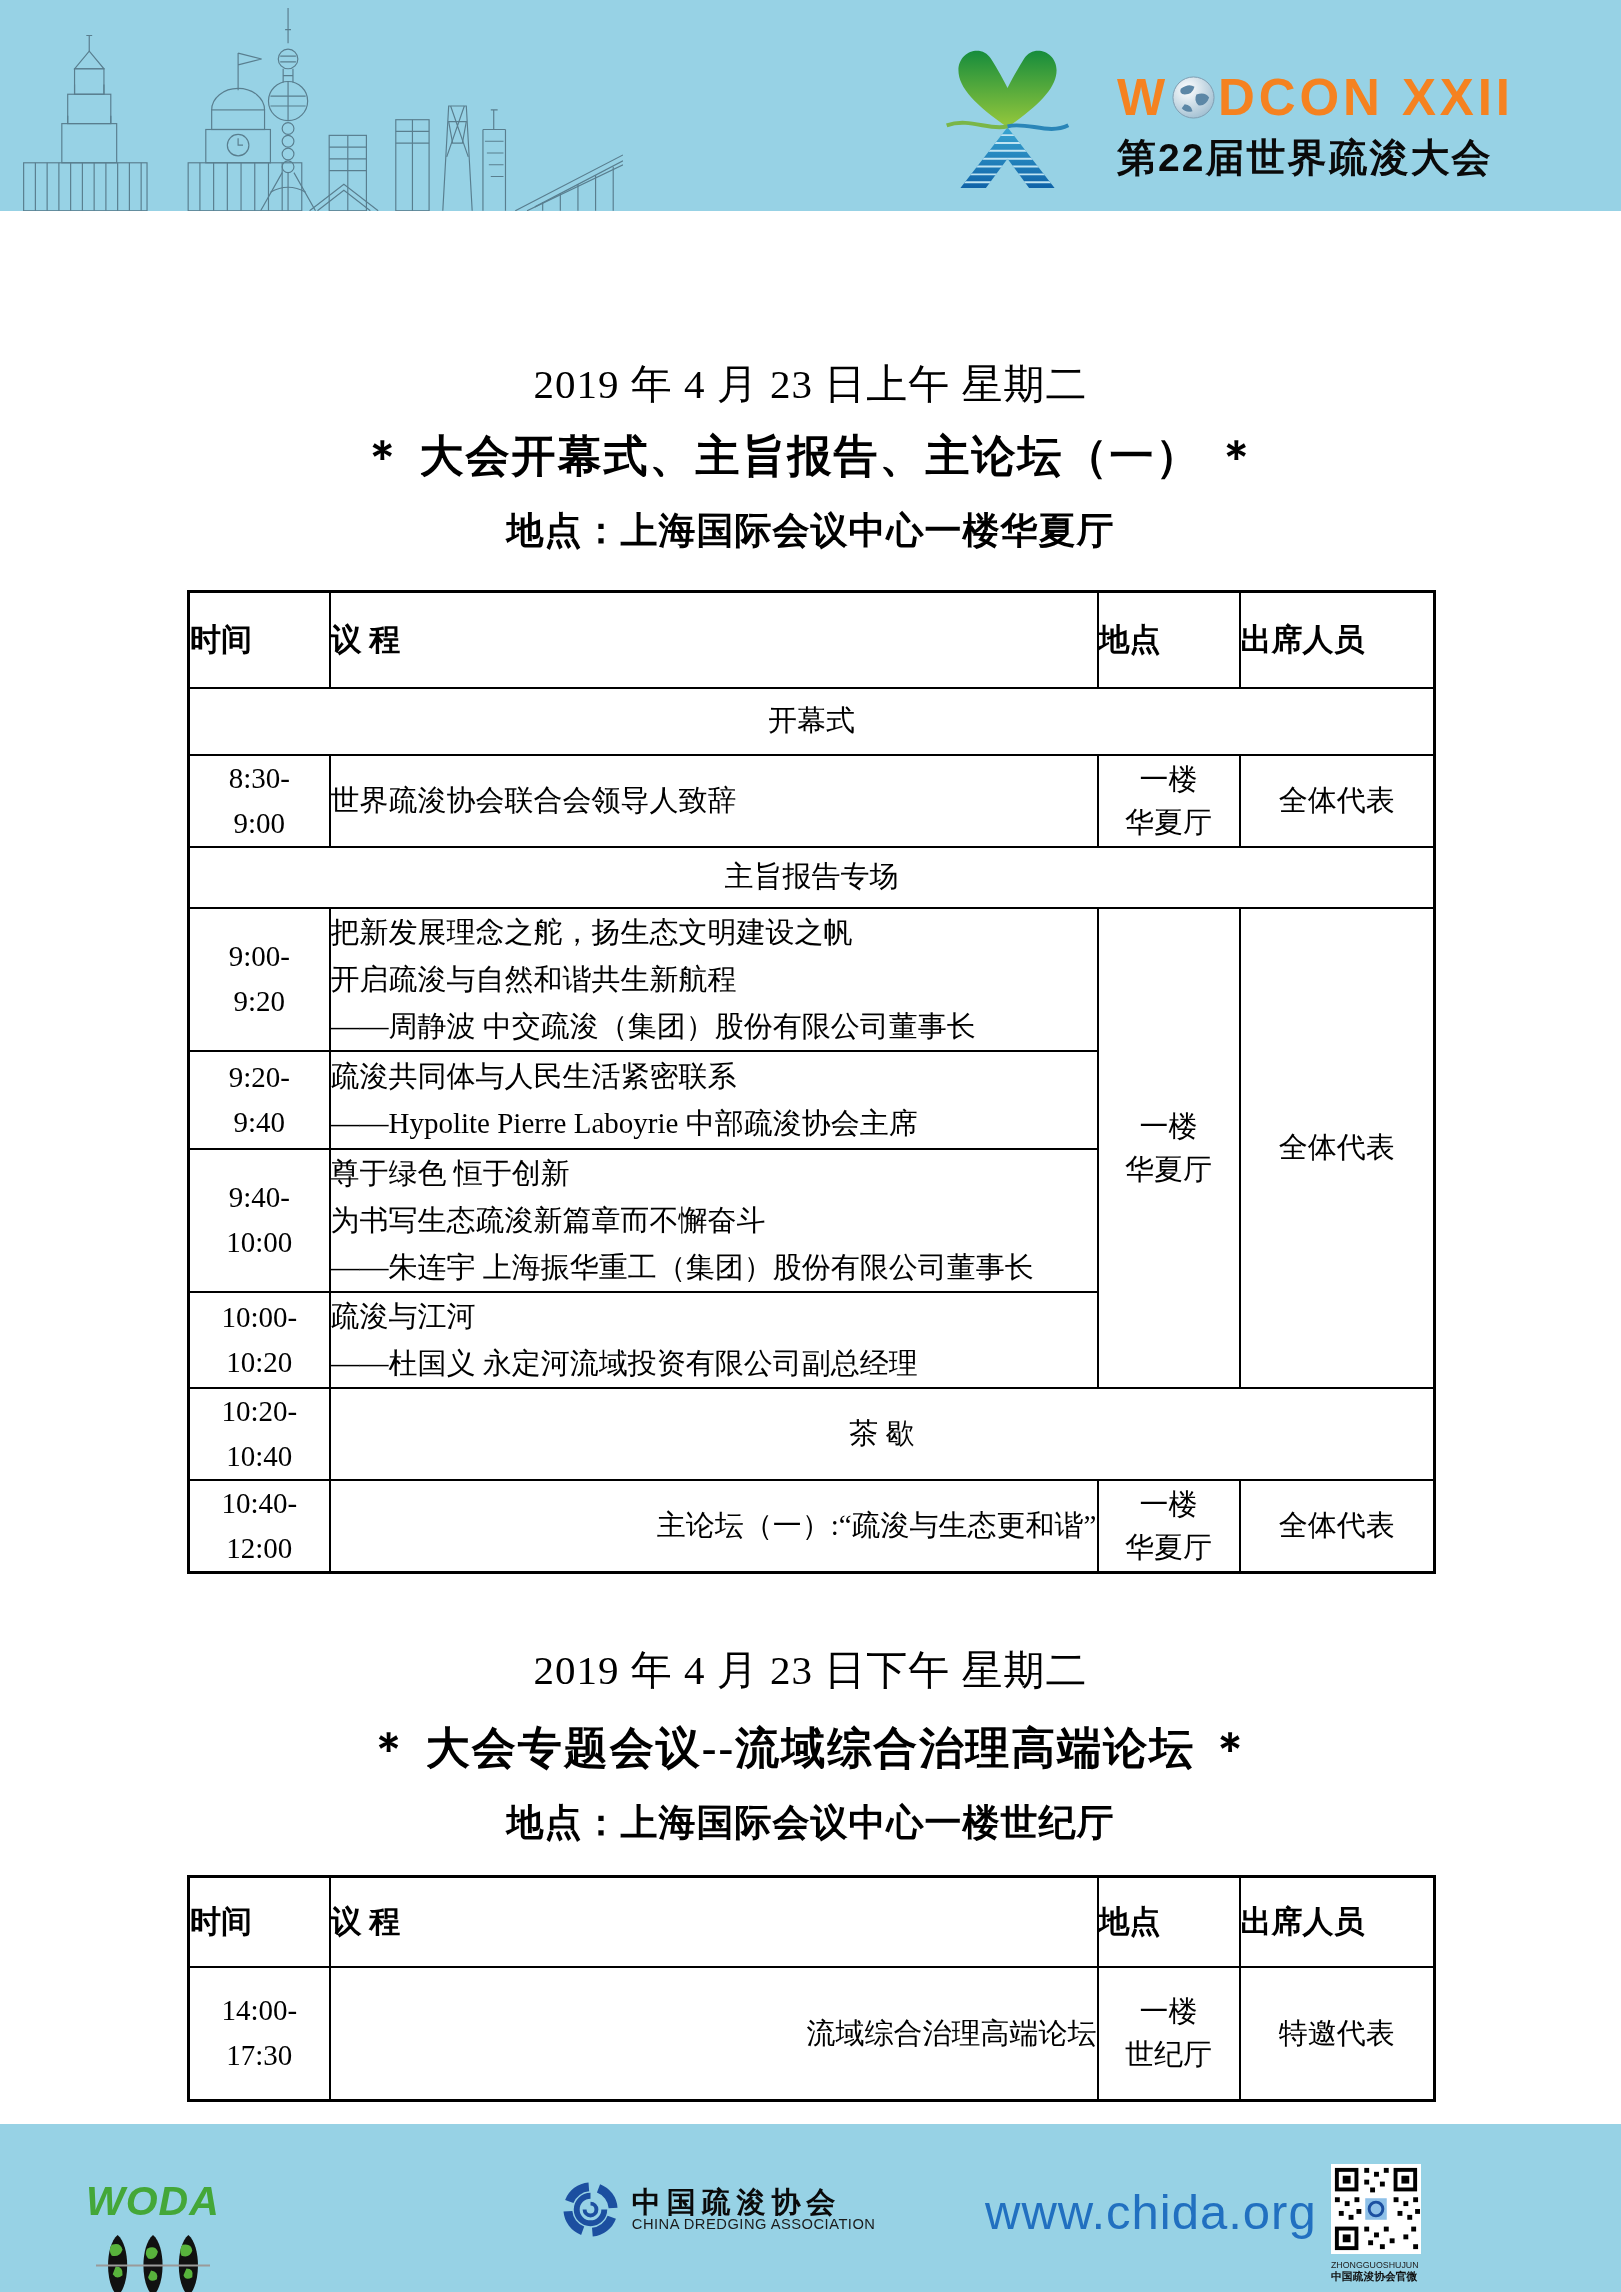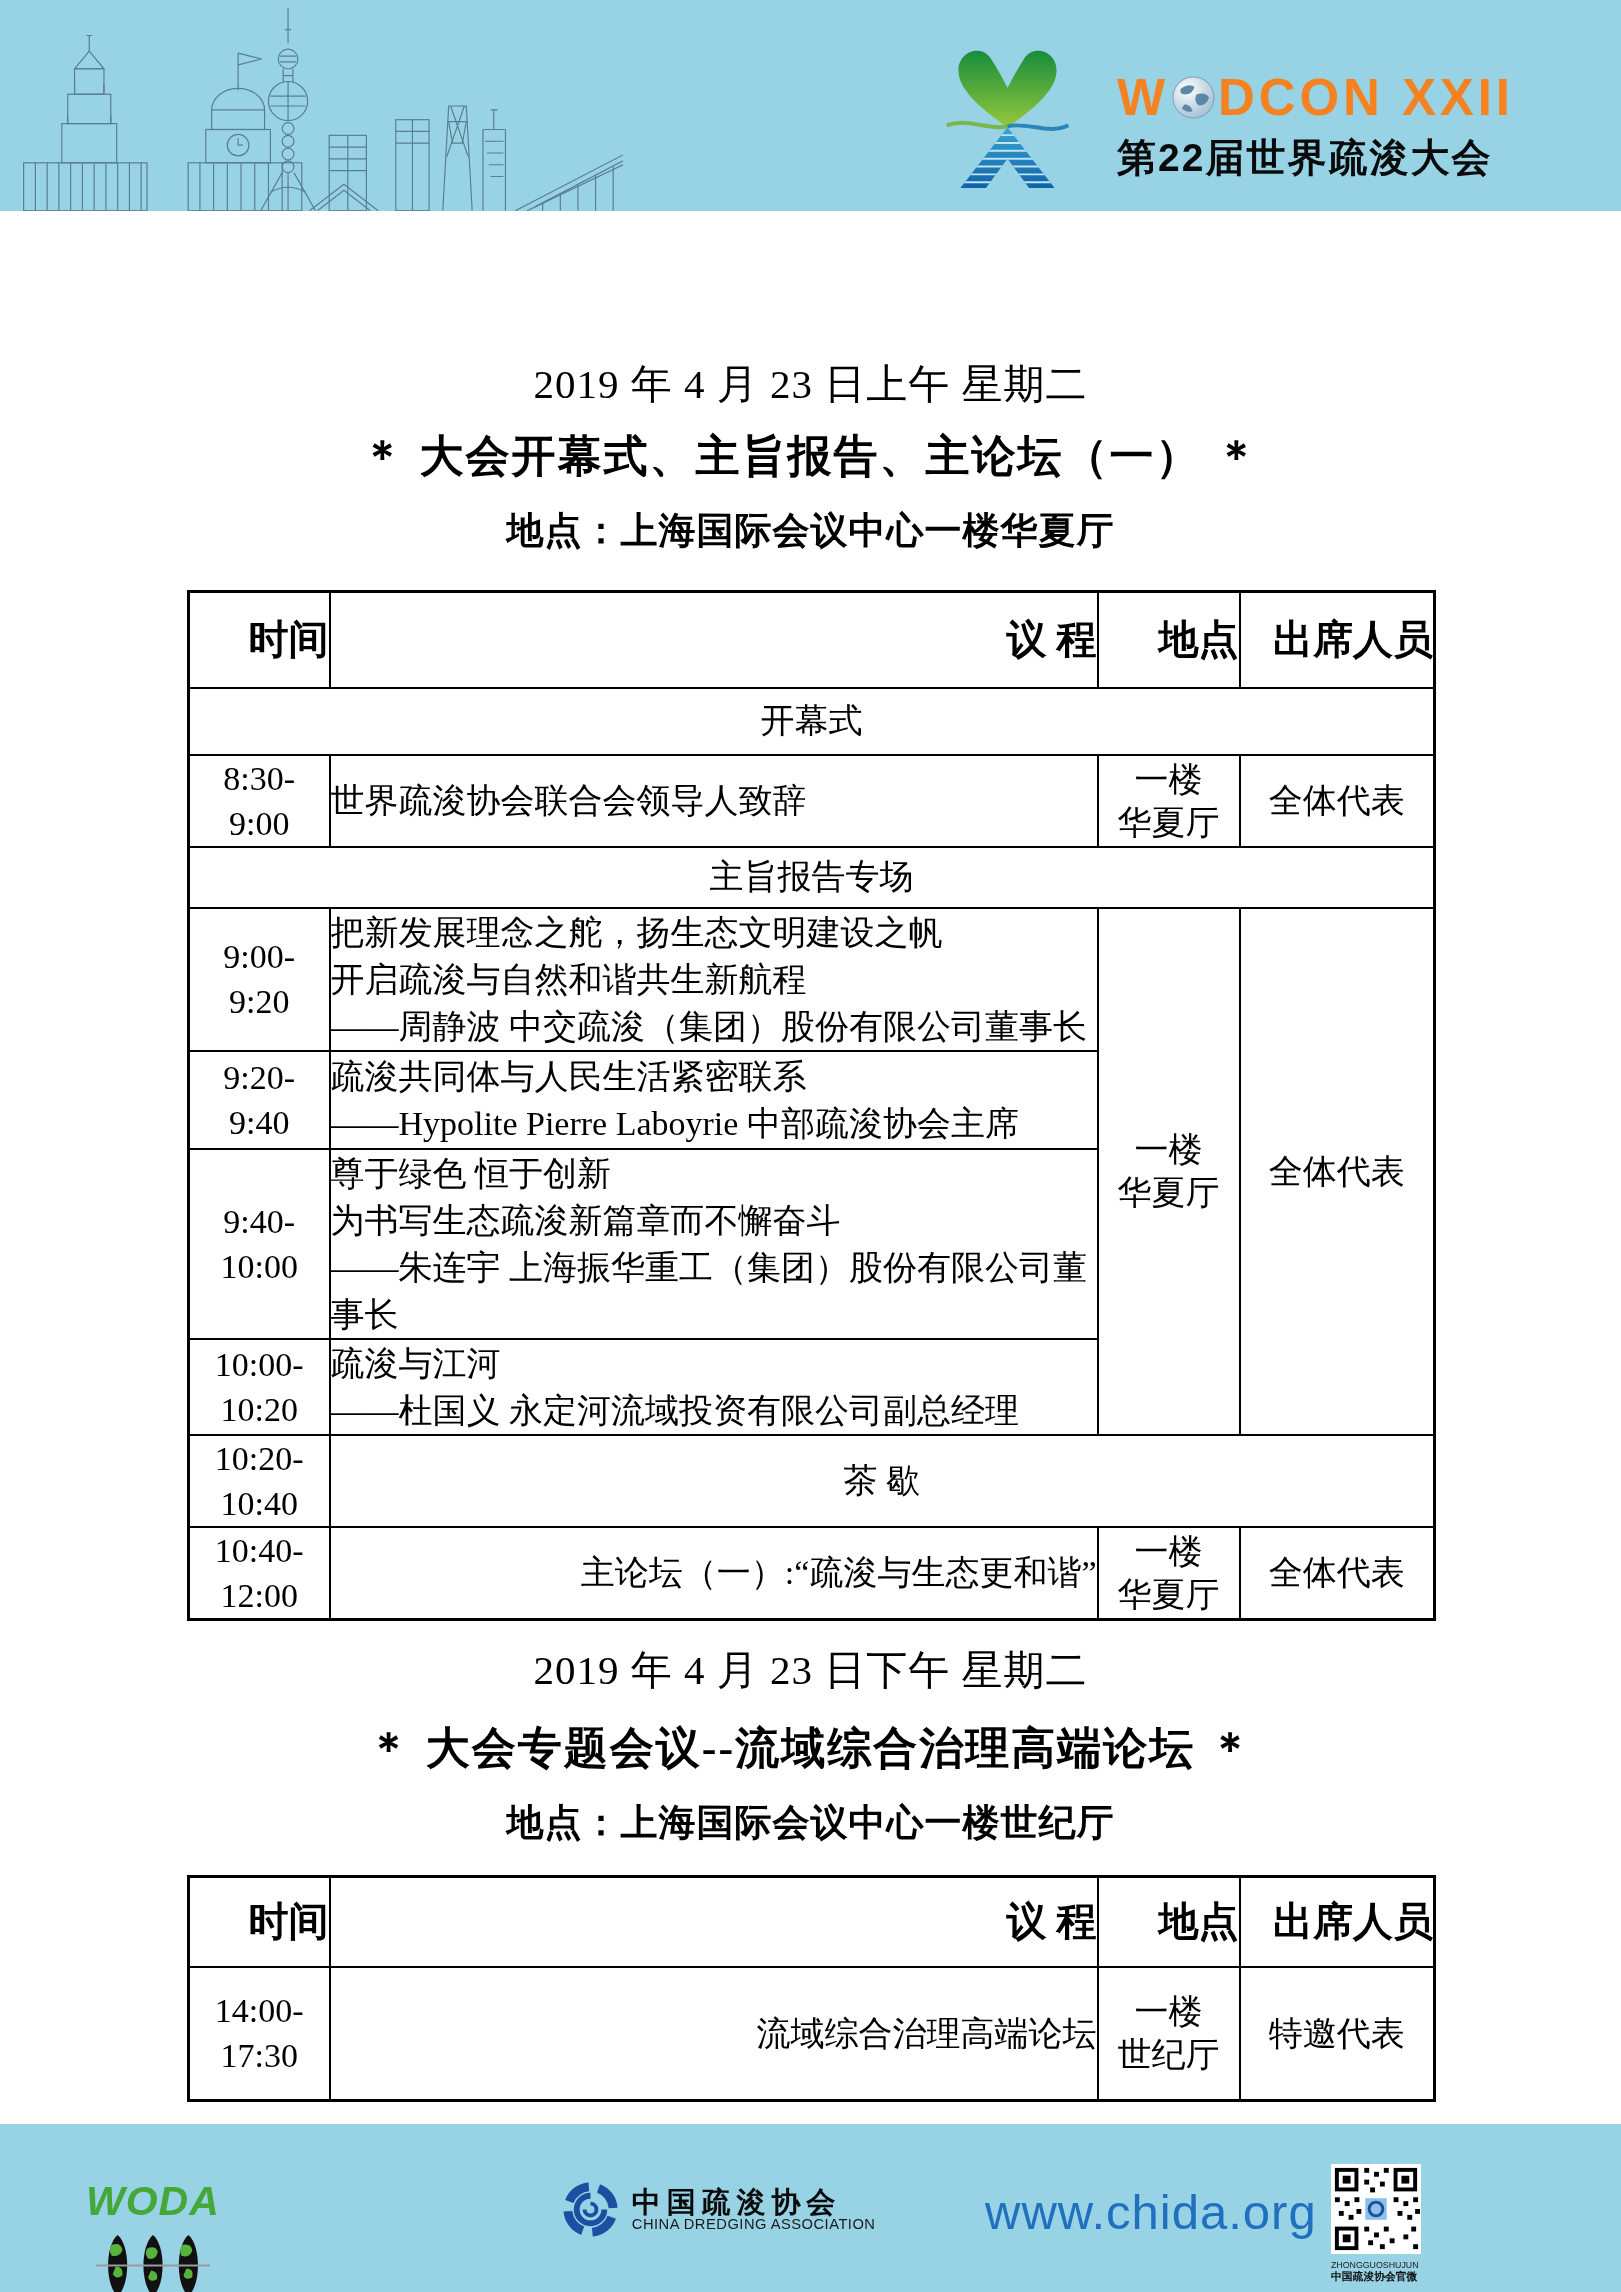--- a/index.html
+++ b/index.html
@@ -17,23 +17,23 @@
   .wodcon .globe{margin:0 2px;}
   .congress-cn{position:absolute;left:188px;top:94px;font-weight:bold;font-size:39px;letter-spacing:2px;
           font-family:"Liberation Sans","DejaVu Sans",sans-serif;color:#0a0a0a;white-space:nowrap;}
   .abs{position:absolute;left:0;right:0;text-align:center;white-space:nowrap;}
   .t-date{font-size:41px;letter-spacing:1px;}
   .t-star{font-size:44px;font-weight:bold;letter-spacing:2px;}
   .t-venue{font-size:37px;font-weight:bold;letter-spacing:1px;}
   .tblwrap{position:absolute;left:187px;width:1247px;}
   table.sched{border-collapse:collapse;table-layout:fixed;width:1247px;}
   table.sched td,table.sched th{border:2px solid #000;padding:0;vertical-align:middle;
-        font-size:34px;font-weight:normal;overflow:hidden;}
+        font-size:29px;font-weight:normal;overflow:hidden;}
   table.sched{border:3.9px solid #000;}
-  table.sched tr.hrow th{border-bottom:2.9px solid #000;font-weight:bold;font-size:40px;text-align:right;}
+  table.sched tr.hrow th{border-bottom:2.9px solid #000;font-weight:bold;font-size:31px;text-align:left;}
   td.sec{font-weight:bold;text-align:center;font-size:30px;border-top:2.9px solid #000;border-bottom:2.9px solid #000;}
   td.time{text-align:center;line-height:45px;}
   td.agenda{text-align:left;padding-left:21.6px;line-height:47px;}
   td.center{text-align:center;line-height:43px;}
   td.bold{font-weight:bold;text-align:right;}
   .c-time{width:141px;}.c-agenda{width:768px;}.c-venue{width:142px;}.c-att{width:195px;}
   
   .flogo{position:absolute;display:flex;align-items:center;gap:7.8px;flex-direction:column;}
   .flogo .word{font-family:"Liberation Sans","DejaVu Sans",sans-serif;font-weight:bold;
         font-style:italic;font-size:41px;color:#44a738;letter-spacing:1px;}

